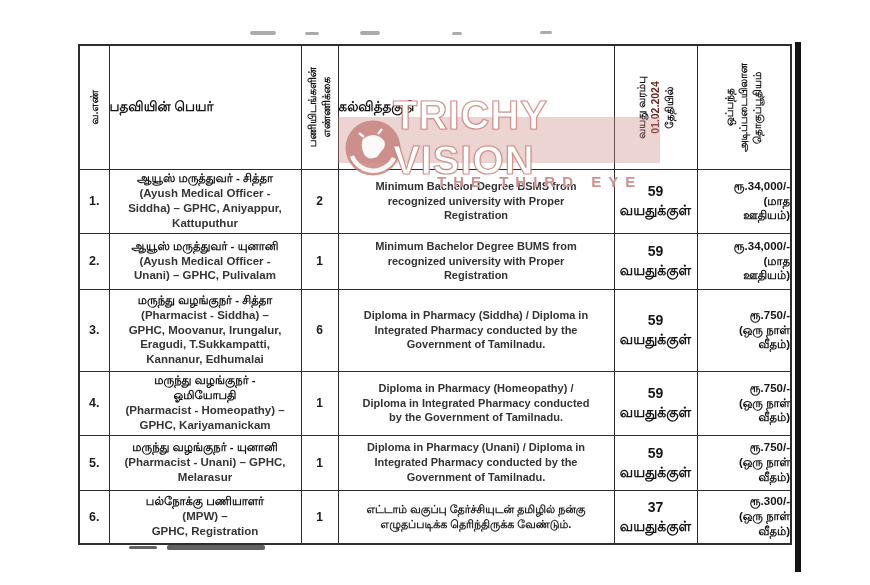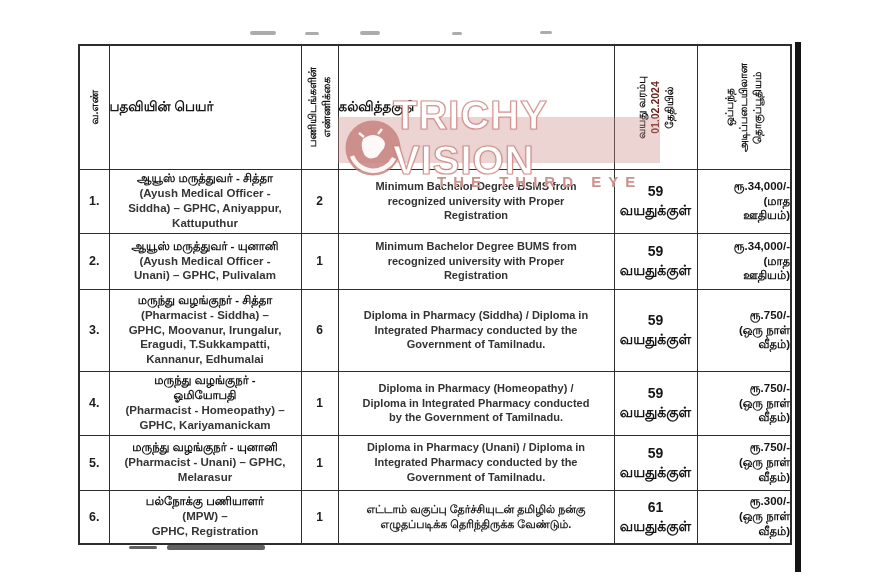--- a/index.html
+++ b/index.html
@@ -198,21 +198,21 @@
     <tr style="height:54px">
       <td class="sno">6.</td>
       <td class="post">
         <div class="ta">பல்நோக்கு பணியாளர்</div>
         <div class="en">(MPW) –
 GPHC, Registration</div>
       </td>
       <td class="vac">1</td>
       <td class="qual tamil">எட்டாம் வகுப்பு தேர்ச்சியுடன் தமிழில் நன்கு
 எழுதப்படிக்க தெரிந்திருக்க வேண்டும்.</td>
-      <td class="age">61
+      <td class="age">37
 வயதுக்குள்</td>
       <td class="pay">ரூ.300/-
 (ஒரு நாள்
 வீதம்)</td>
     </tr>
   </tbody>
     </table>
 
   <div>
     <div class="wm-band"></div>

